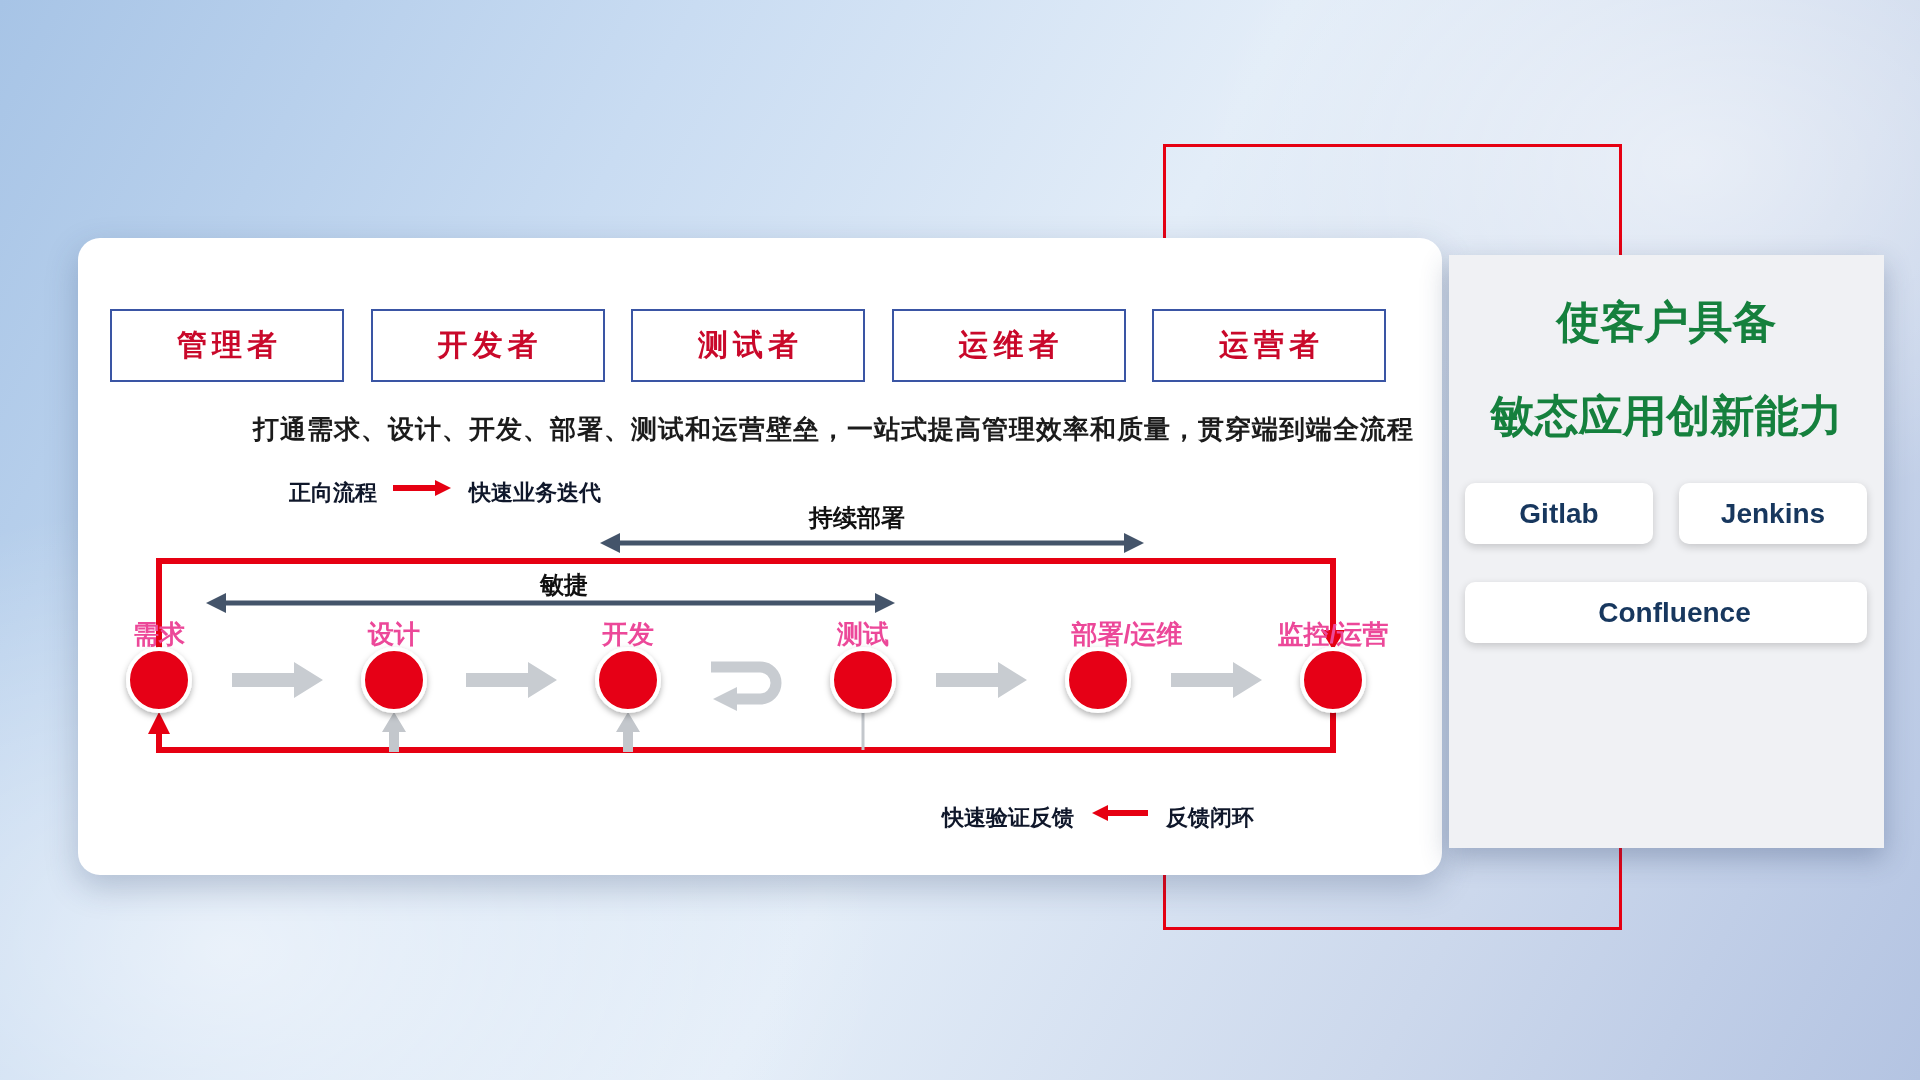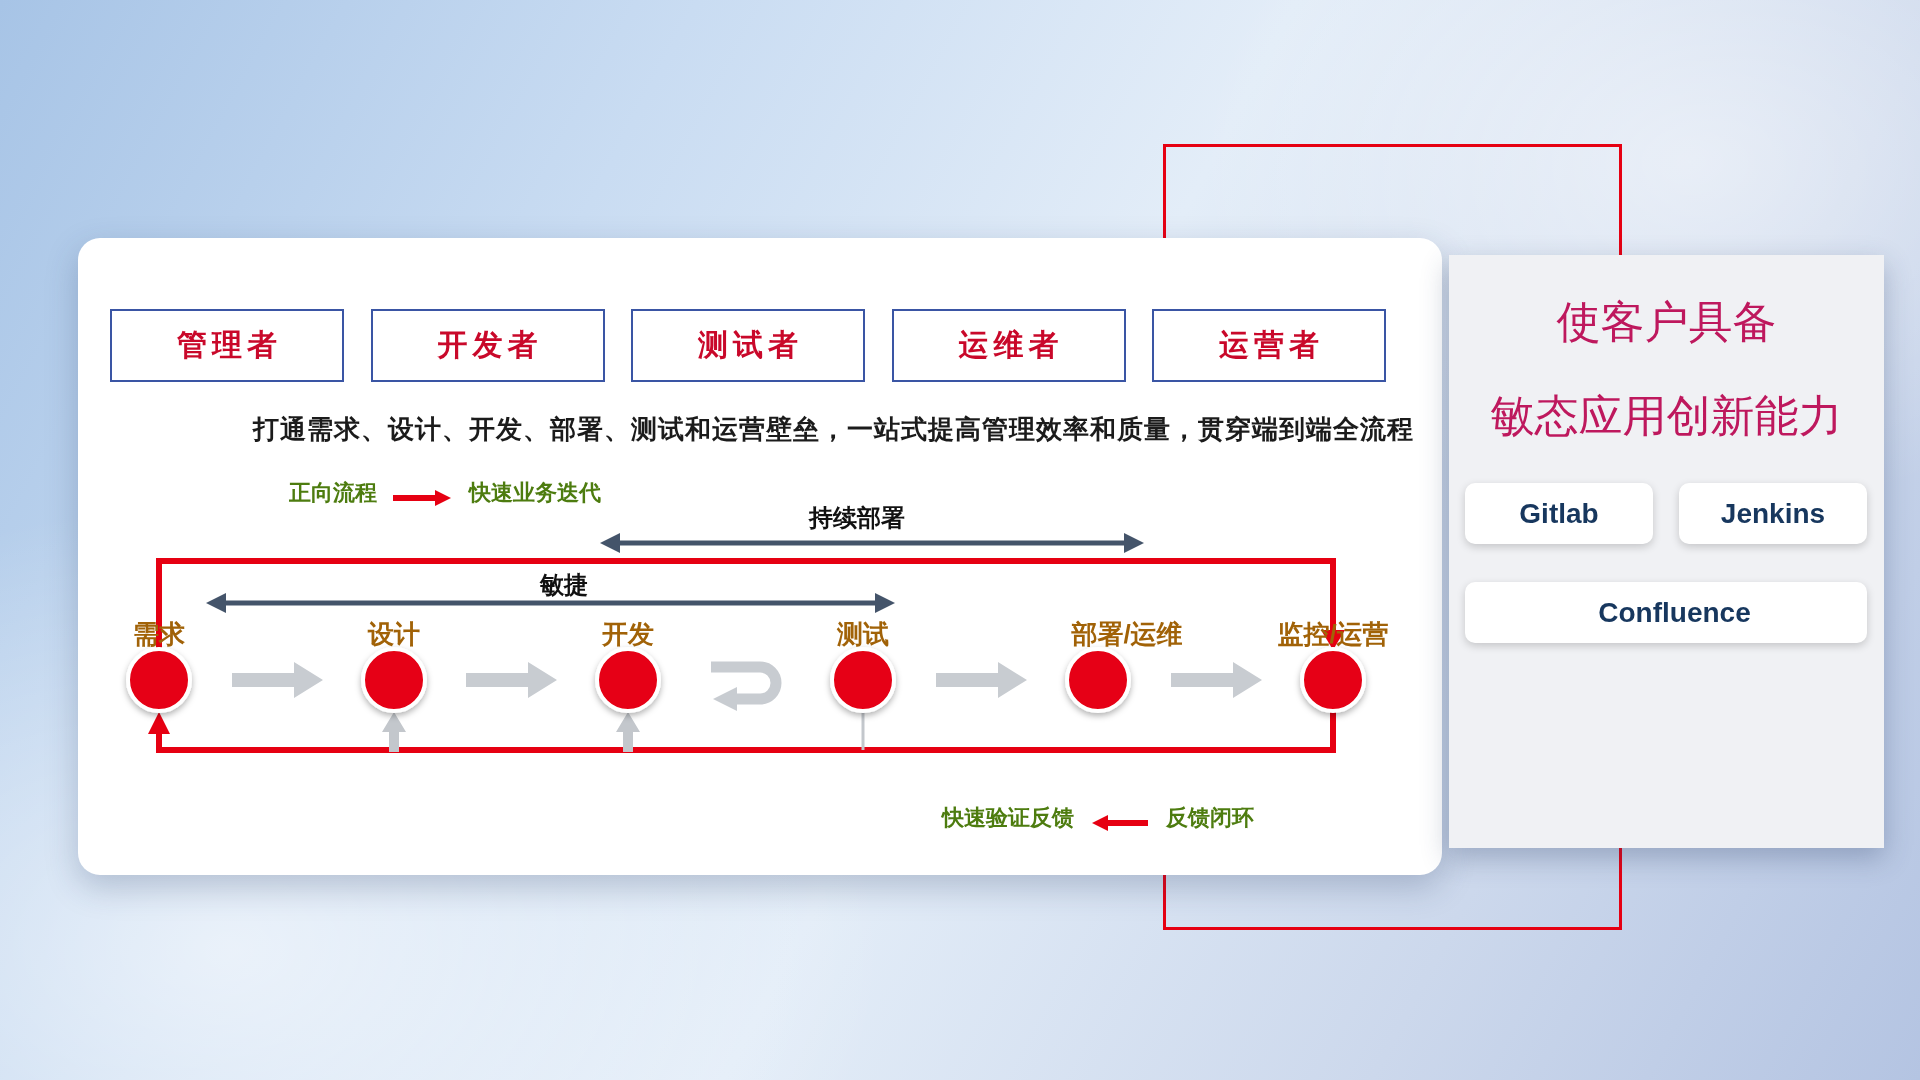--- a/index.html
+++ b/index.html
@@ -35,43 +35,43 @@
     font-size:30px; font-weight:bold; color:#c9082a;
     letter-spacing:5px; padding-left:5px;
   }
   .description {
     position:absolute; left:56px; top:174px; width:1280px;
     font-size:26px; font-weight:bold; color:#1b1b1b; letter-spacing:1px;
     white-space:nowrap;
     text-align:right;
   }
   .legend {
-    display:flex; align-items:flex-end; gap:16px;
-    font-size:22px; font-weight:bold; color:#4d7c0f; white-space:nowrap;
+    display:flex; align-items:flex-start; gap:16px;
+    font-size:22px; font-weight:bold; color:#0f172a; white-space:nowrap;
   }
   .legend-forward  { position:absolute; left:211px; top:240px; }
   .legend-feedback { position:absolute; left:864px; top:565px; }
   .span-label {
     position:absolute; transform:translateX(-50%);
     font-size:24px; font-weight:bold; color:#111; white-space:nowrap;
   }
   .stage-label {
     position:absolute; transform:translateX(-50%); top:379px;
-    font-size:26px; font-weight:bold; color:#a16207; white-space:nowrap;
+    font-size:26px; font-weight:bold; color:#ec4899; white-space:nowrap;
   }
   .flow-svg { position:absolute; left:0; top:0; pointer-events:none; }
 
   
   .side-panel {
     position:absolute; left:1449px; top:255px; width:435px; height:593px;
     background:#f0f1f4; box-shadow:0 10px 26px rgba(40,60,100,.30);
   }
   .side-title-1, .side-title-2 {
     position:absolute; left:0; width:100%; text-align:center;
-    color:#be185d; font-weight:normal; font-size:44px; white-space:nowrap;
+    color:#15803d; font-weight:bold; font-size:44px; white-space:nowrap;
   }
   .side-title-1 { top:38px; }
   .side-title-2 { top:132px; }
   .tools {
     position:absolute; left:16px; top:228px; width:402px;
     display:grid; grid-template-columns:1fr 1fr; grid-auto-rows:61px; gap:38px 26px;
   }
   .tool {
     background:#fff; border-radius:10px;
     box-shadow:0 3px 9px rgba(0,0,0,.18);

